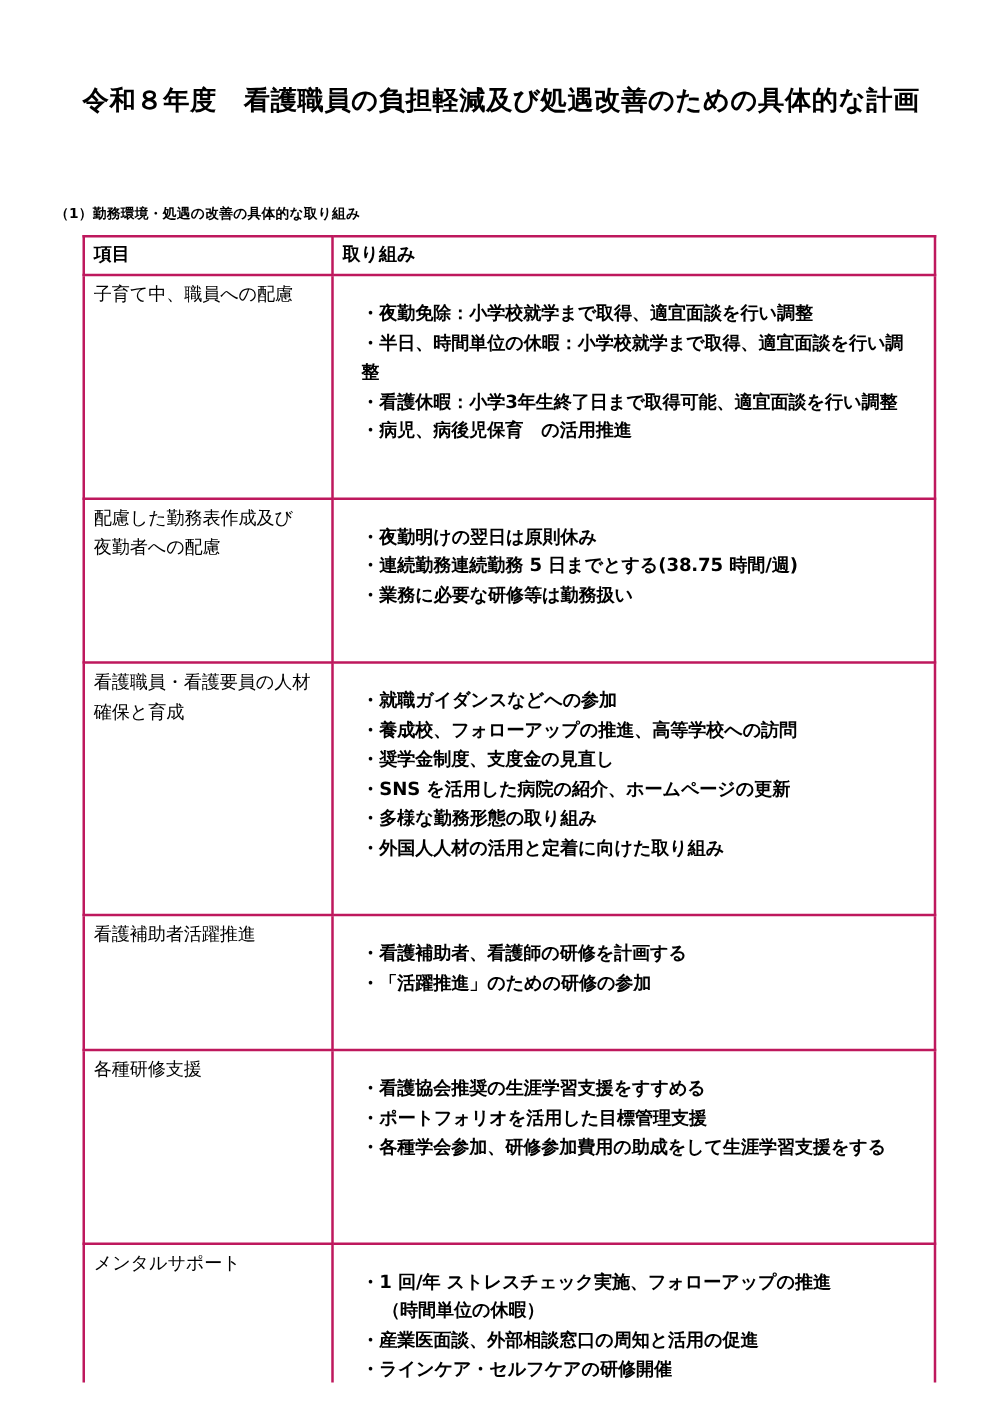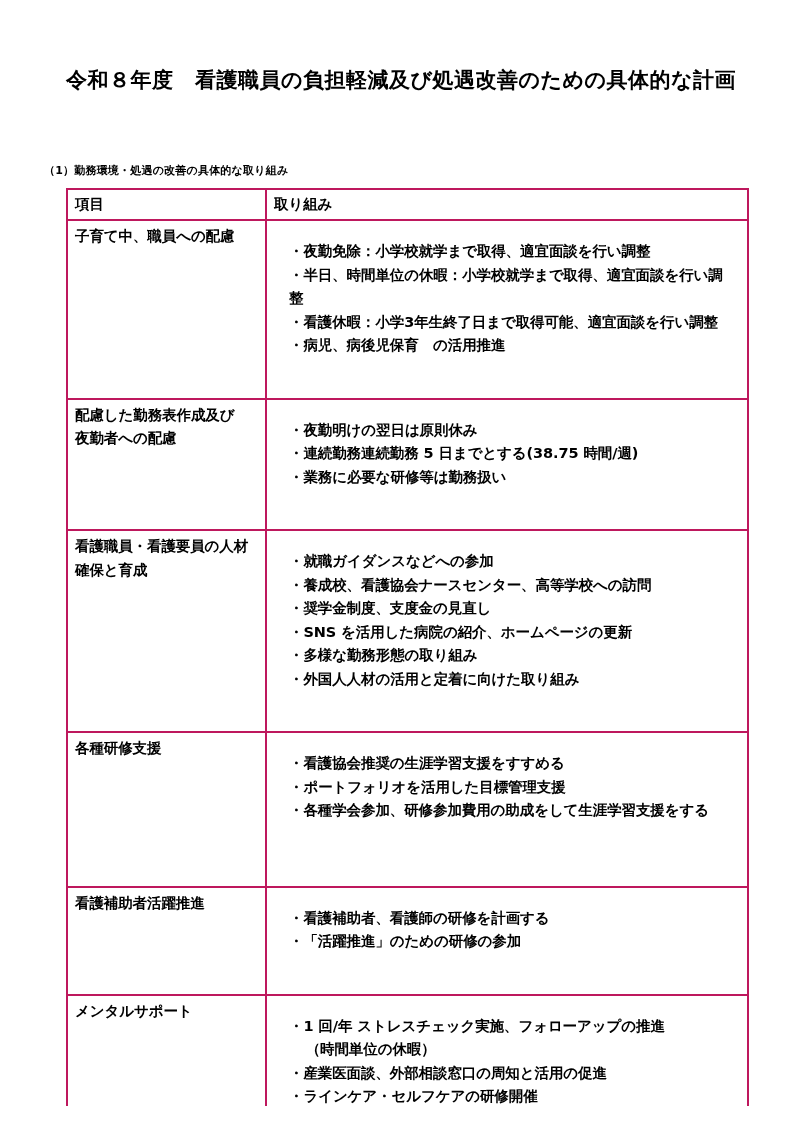--- a/index.html
+++ b/index.html
@@ -68,21 +68,21 @@
   }
 
   .plan-table thead th {
     font-weight: bold;
     padding-top: 3px;
     padding-bottom: 3px;
     text-align: left;
   }
 
   .item-cell {
-    font-weight: bold;
+    font-weight: normal;
     white-space: pre-line;
   }
 
   .effort-list {
     margin: 15px;
     padding: 0;
     list-style: none;
     font-weight: bold;
   }
   .effort-list li {
@@ -147,44 +147,44 @@
               <li>・業務に必要な研修等は勤務扱い</li>
             </ul>
           </td>
         </tr>
         <tr>
           <td class="item-cell">看護職員・看護要員の人材
 確保と育成</td>
           <td>
             <ul class="effort-list">
               <li>・就職ガイダンスなどへの参加</li>
-              <li>・養成校、看護協会ナースセンター、高等学校への訪問</li>
+              <li>・養成校、フォローアップの推進、高等学校への訪問</li>
               <li>・奨学金制度、支度金の見直し</li>
               <li>・SNS を活用した病院の紹介、ホームページの更新</li>
               <li>・多様な勤務形態の取り組み</li>
               <li>・外国人人材の活用と定着に向けた取り組み</li>
             </ul>
           </td>
         </tr>
         <tr>
+          <td class="item-cell">看護補助者活躍推進</td>
+          <td>
+            <ul class="effort-list">
+              <li>・看護補助者、看護師の研修を計画する</li>
+              <li>・「活躍推進」のための研修の参加</li>
+            </ul>
+          </td>
+        </tr>
+        <tr>
           <td class="item-cell">各種研修支援</td>
           <td class="row-pad-1">
             <ul class="effort-list">
               <li>・看護協会推奨の生涯学習支援をすすめる</li>
               <li>・ポートフォリオを活用した目標管理支援</li>
               <li>・各種学会参加、研修参加費用の助成をして生涯学習支援をする</li>
-            </ul>
-          </td>
-        </tr>
-        <tr>
-          <td class="item-cell">看護補助者活躍推進</td>
-          <td>
-            <ul class="effort-list">
-              <li>・看護補助者、看護師の研修を計画する</li>
-              <li>・「活躍推進」のための研修の参加</li>
             </ul>
           </td>
         </tr>
         <tr>
           <td class="item-cell">メンタルサポート</td>
           <td class="row-pad-2">
             <ul class="effort-list">
               <li>・1 回/年 ストレスチェック実施、フォローアップの推進</li>
               <li class="indented">（時間単位の休暇）</li>
               <li>・産業医面談、外部相談窓口の周知と活用の促進</li>

